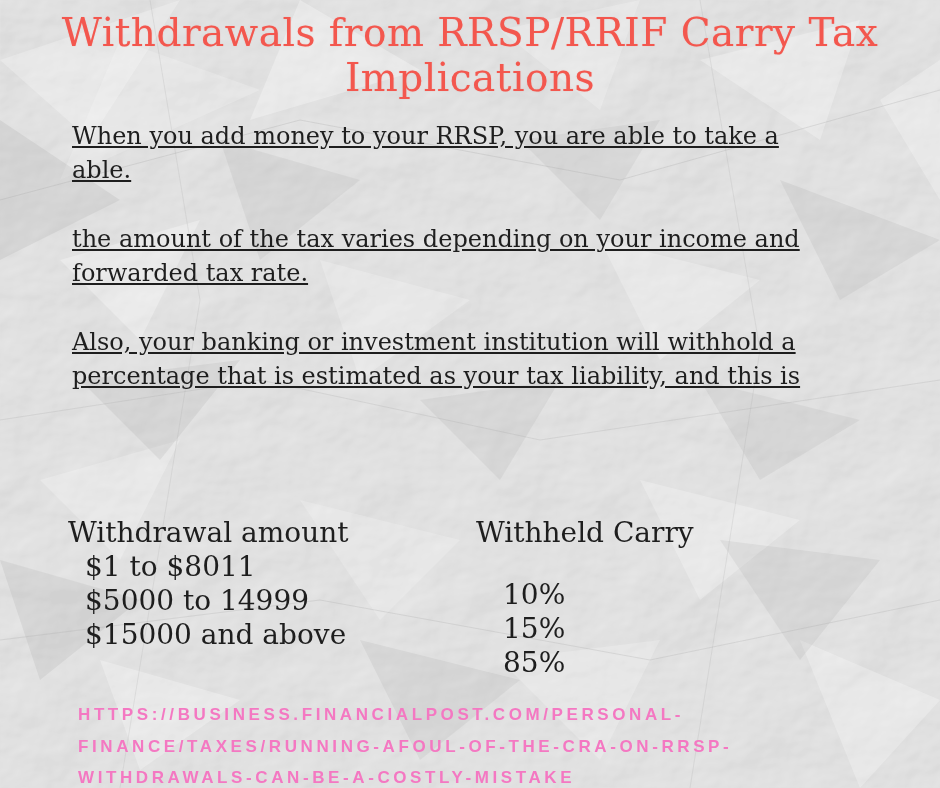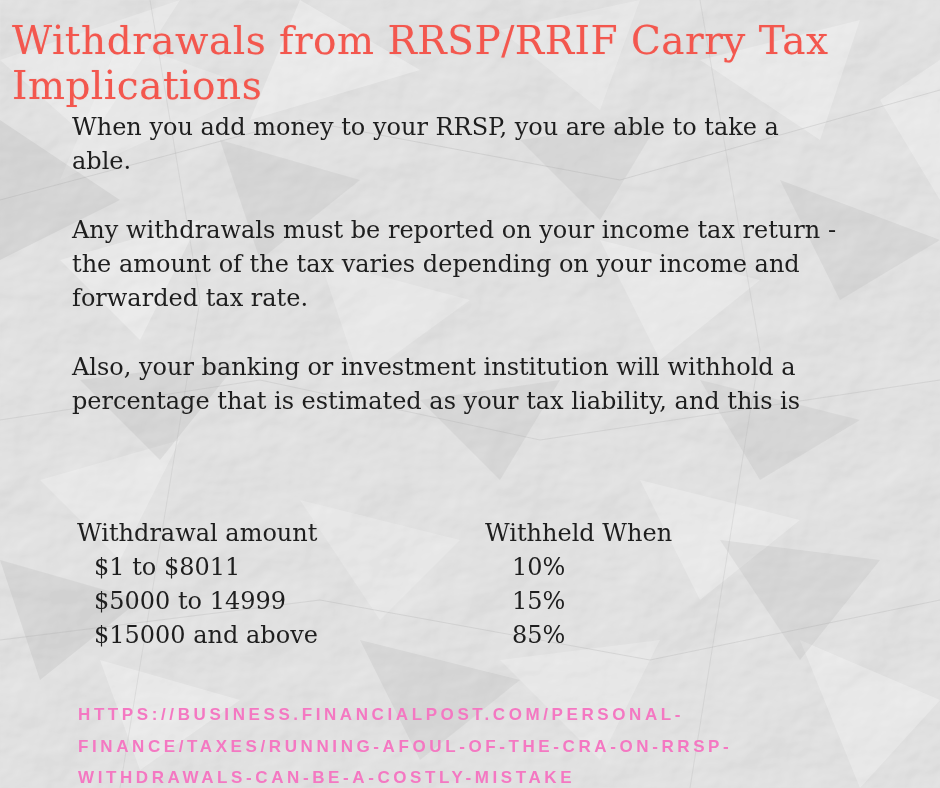--- a/index.html
+++ b/index.html
@@ -22,69 +22,72 @@
   }
   .content {
     position: absolute;
     inset: 0;
   }
   .title {
     position: absolute;
     top: 6px;
     left: 0;
     right: 0;
-    margin: 12px;
+    margin: 4px;
+    text-align: center;
     font-size: 39px;
     font-weight: 500;
     letter-spacing: 0.5px;
     color: var(--title-color, #f3574e);
     text-shadow: 0 0 1px rgba(243,87,78,0.35);
   }
   .body-text {
     position: absolute;
     left: 72px;
     top: 102px;
     width: 790px;
     color: var(--body-color, #1e1e1e);
     font-size: 24px;
   }
   .para {
-    margin: 8px 0 35px 0;
+    margin: 17px 0 35px 0;
+    text-decoration: underline;
   }
   .line {
     display: block;
     height: 34px;
     line-height: 34px;
     white-space: nowrap;
   }
   .rate-table {
     position: absolute;
-    left: 77px;
+    left: 68px;
     top: 516px;
     color: var(--body-color, #1e1e1e);
-    font-size: 24px;
+    font-size: 28px;
   }
   .t-row {
     display: flex;
     height: 34px;
     line-height: 34px;
     white-space: nowrap;
   }
   .t-cell-amount {
     width: 408px;
     box-sizing: border-box;
   }
   .t-row.data .t-cell-amount {
     padding-left: 17px;
   }
   .t-cell-rate {
     box-sizing: border-box;
   }
   .t-row.data .t-cell-rate {
     padding-left: 27px;
+    margin-top: 28px;
   }
   .source-link {
     position: absolute;
     left: 78px;
     top: 699px;
     font-family: "Liberation Sans", sans-serif;
     font-weight: bold;
     font-size: 17px;
     letter-spacing: 3.6px;
     color: var(--link-color, #f478c2);
@@ -155,37 +158,36 @@
     <h1 class="title">Withdrawals from RRSP/RRIF Carry Tax Implications</h1>
 
     <div class="body-text">
 
       <p class="para">
         <span class="line">When you add money to your RRSP, you are able to take a</span>
         <span class="line">able.</span>
       </p>
 
       <p class="para">
-        <span class="line">Any withdrawals must be reported on your income tax return -</span>
         <span class="line">the amount of the tax varies depending on your income and</span>
         <span class="line">forwarded tax rate.</span>
       </p>
 
       <p class="para">
         <span class="line">Also, your banking or investment institution will withhold a</span>
         <span class="line">percentage that is estimated as your tax liability, and this is</span>
       </p>
 
     </div>
 
     <div class="rate-table">
 
       <div class="t-row header">
         <span class="t-cell-amount">Withdrawal amount</span>
-        <span class="t-cell-rate">Withheld When</span>
+        <span class="t-cell-rate">Withheld Carry</span>
       </div>
 
       <div class="t-row data">
         <span class="t-cell-amount">$1 to $8011</span>
         <span class="t-cell-rate">10%</span>
       </div>
 
       <div class="t-row data">
         <span class="t-cell-amount">$5000 to 14999</span>
         <span class="t-cell-rate">15%</span>

